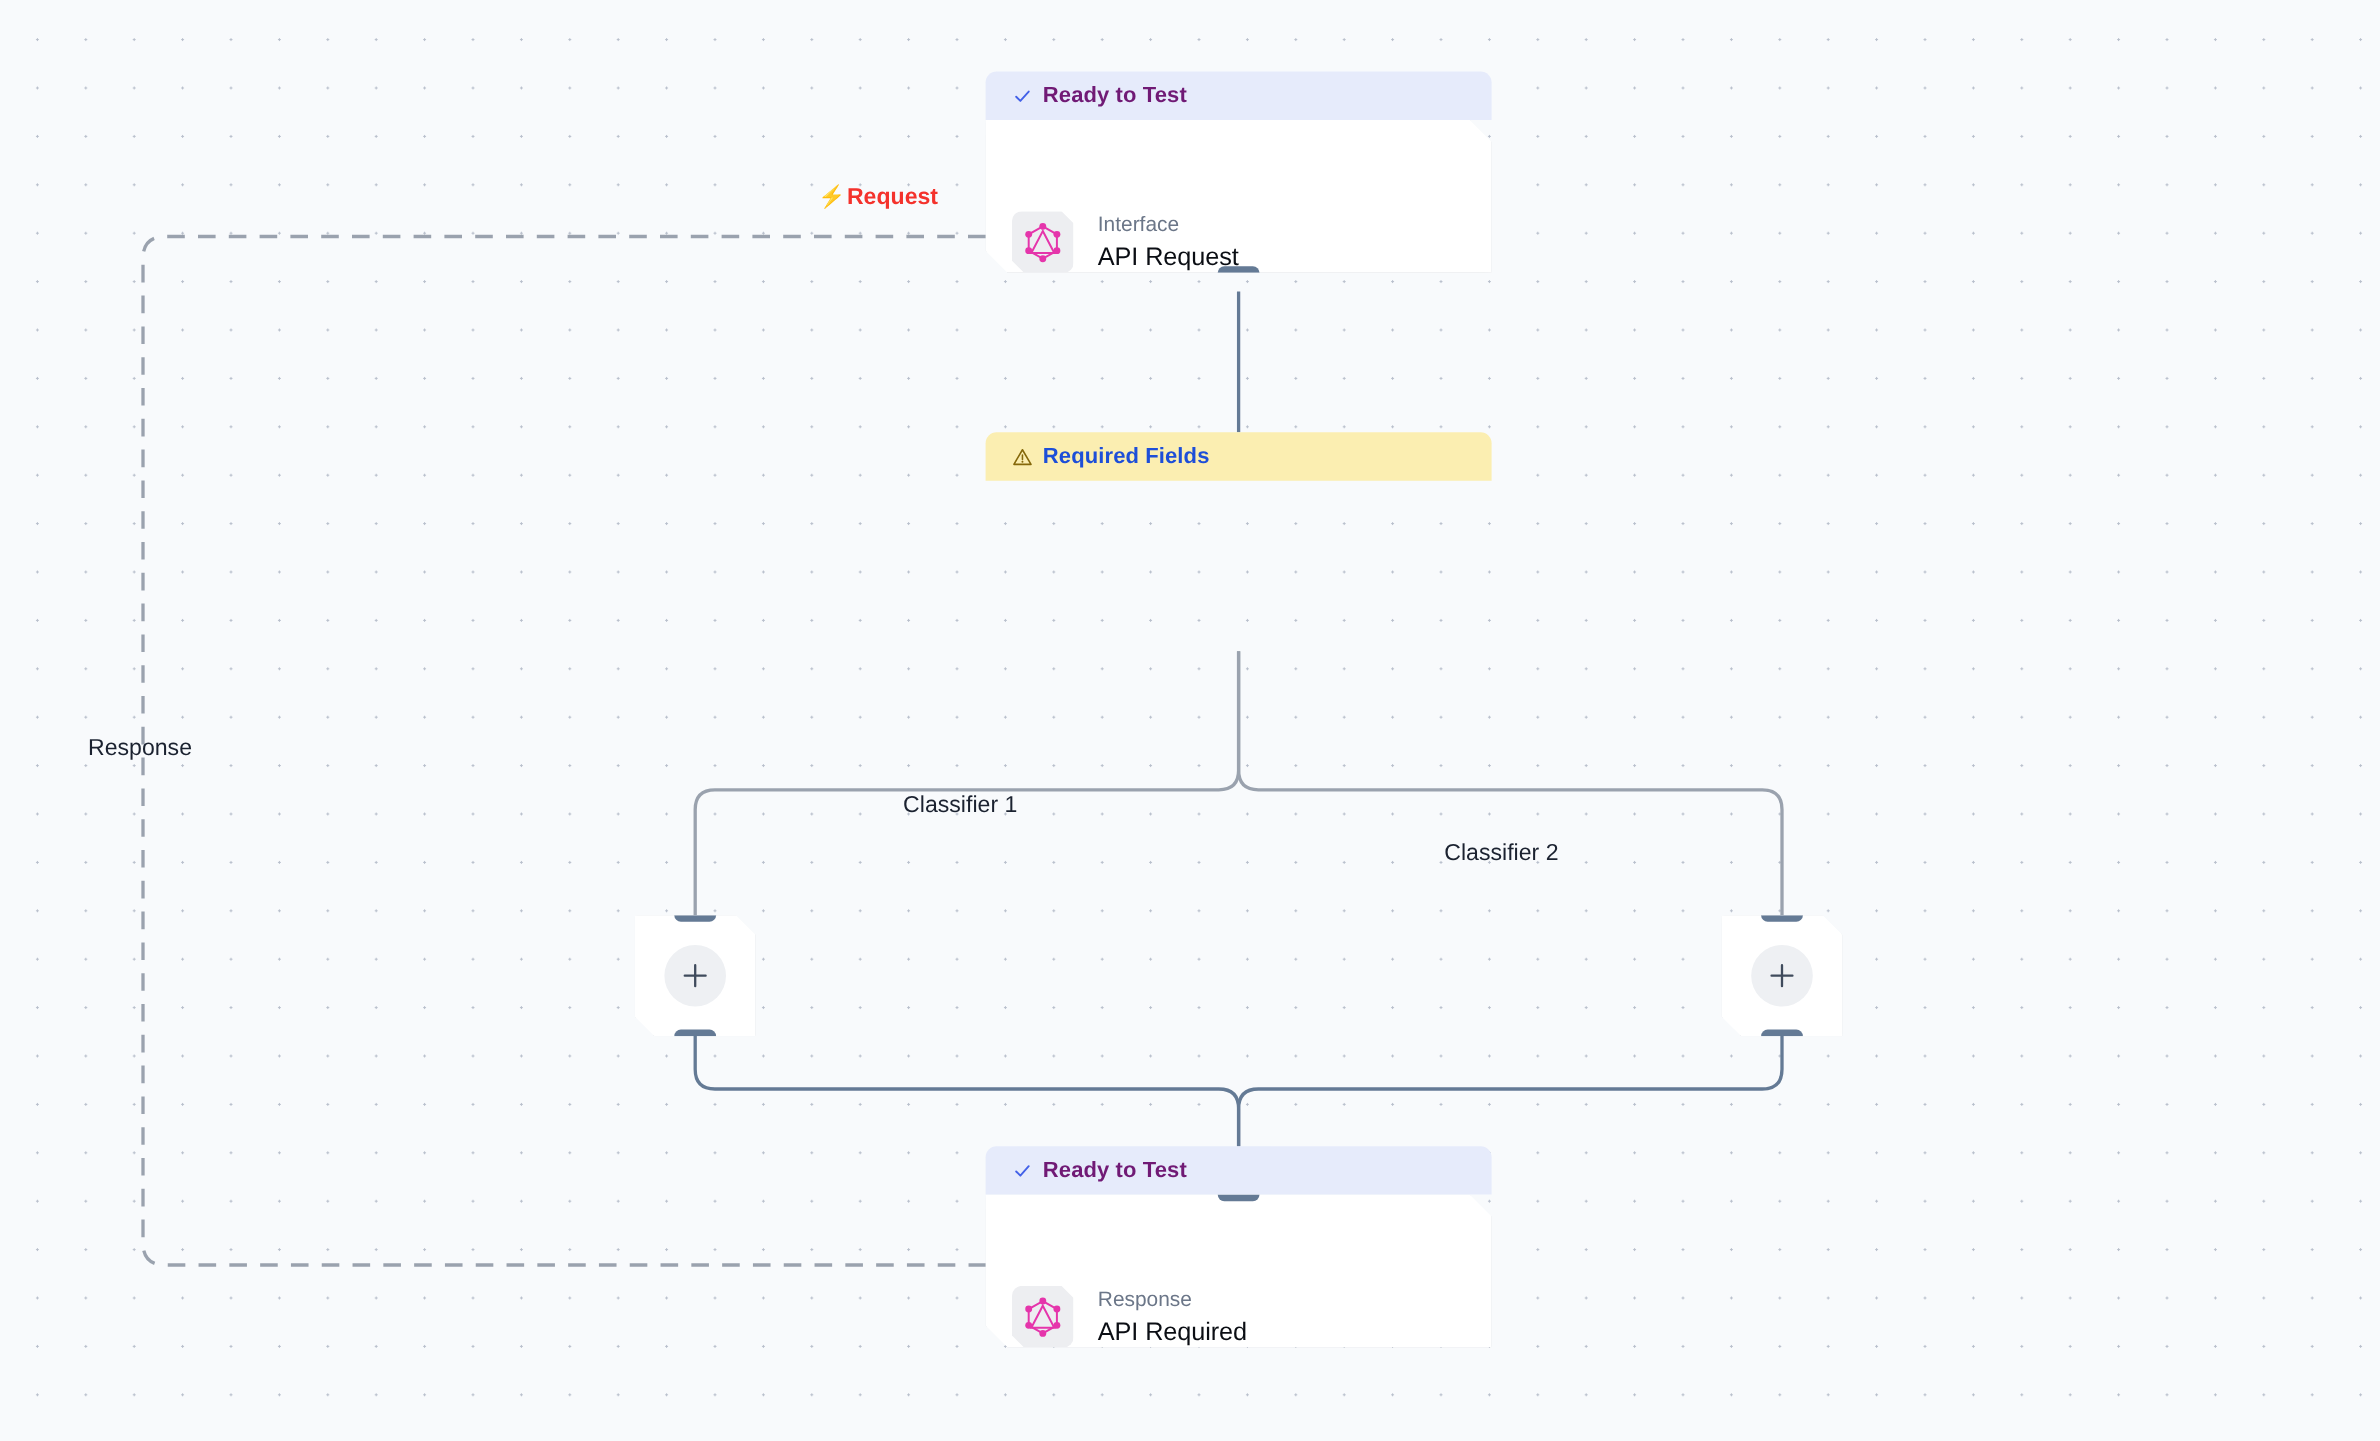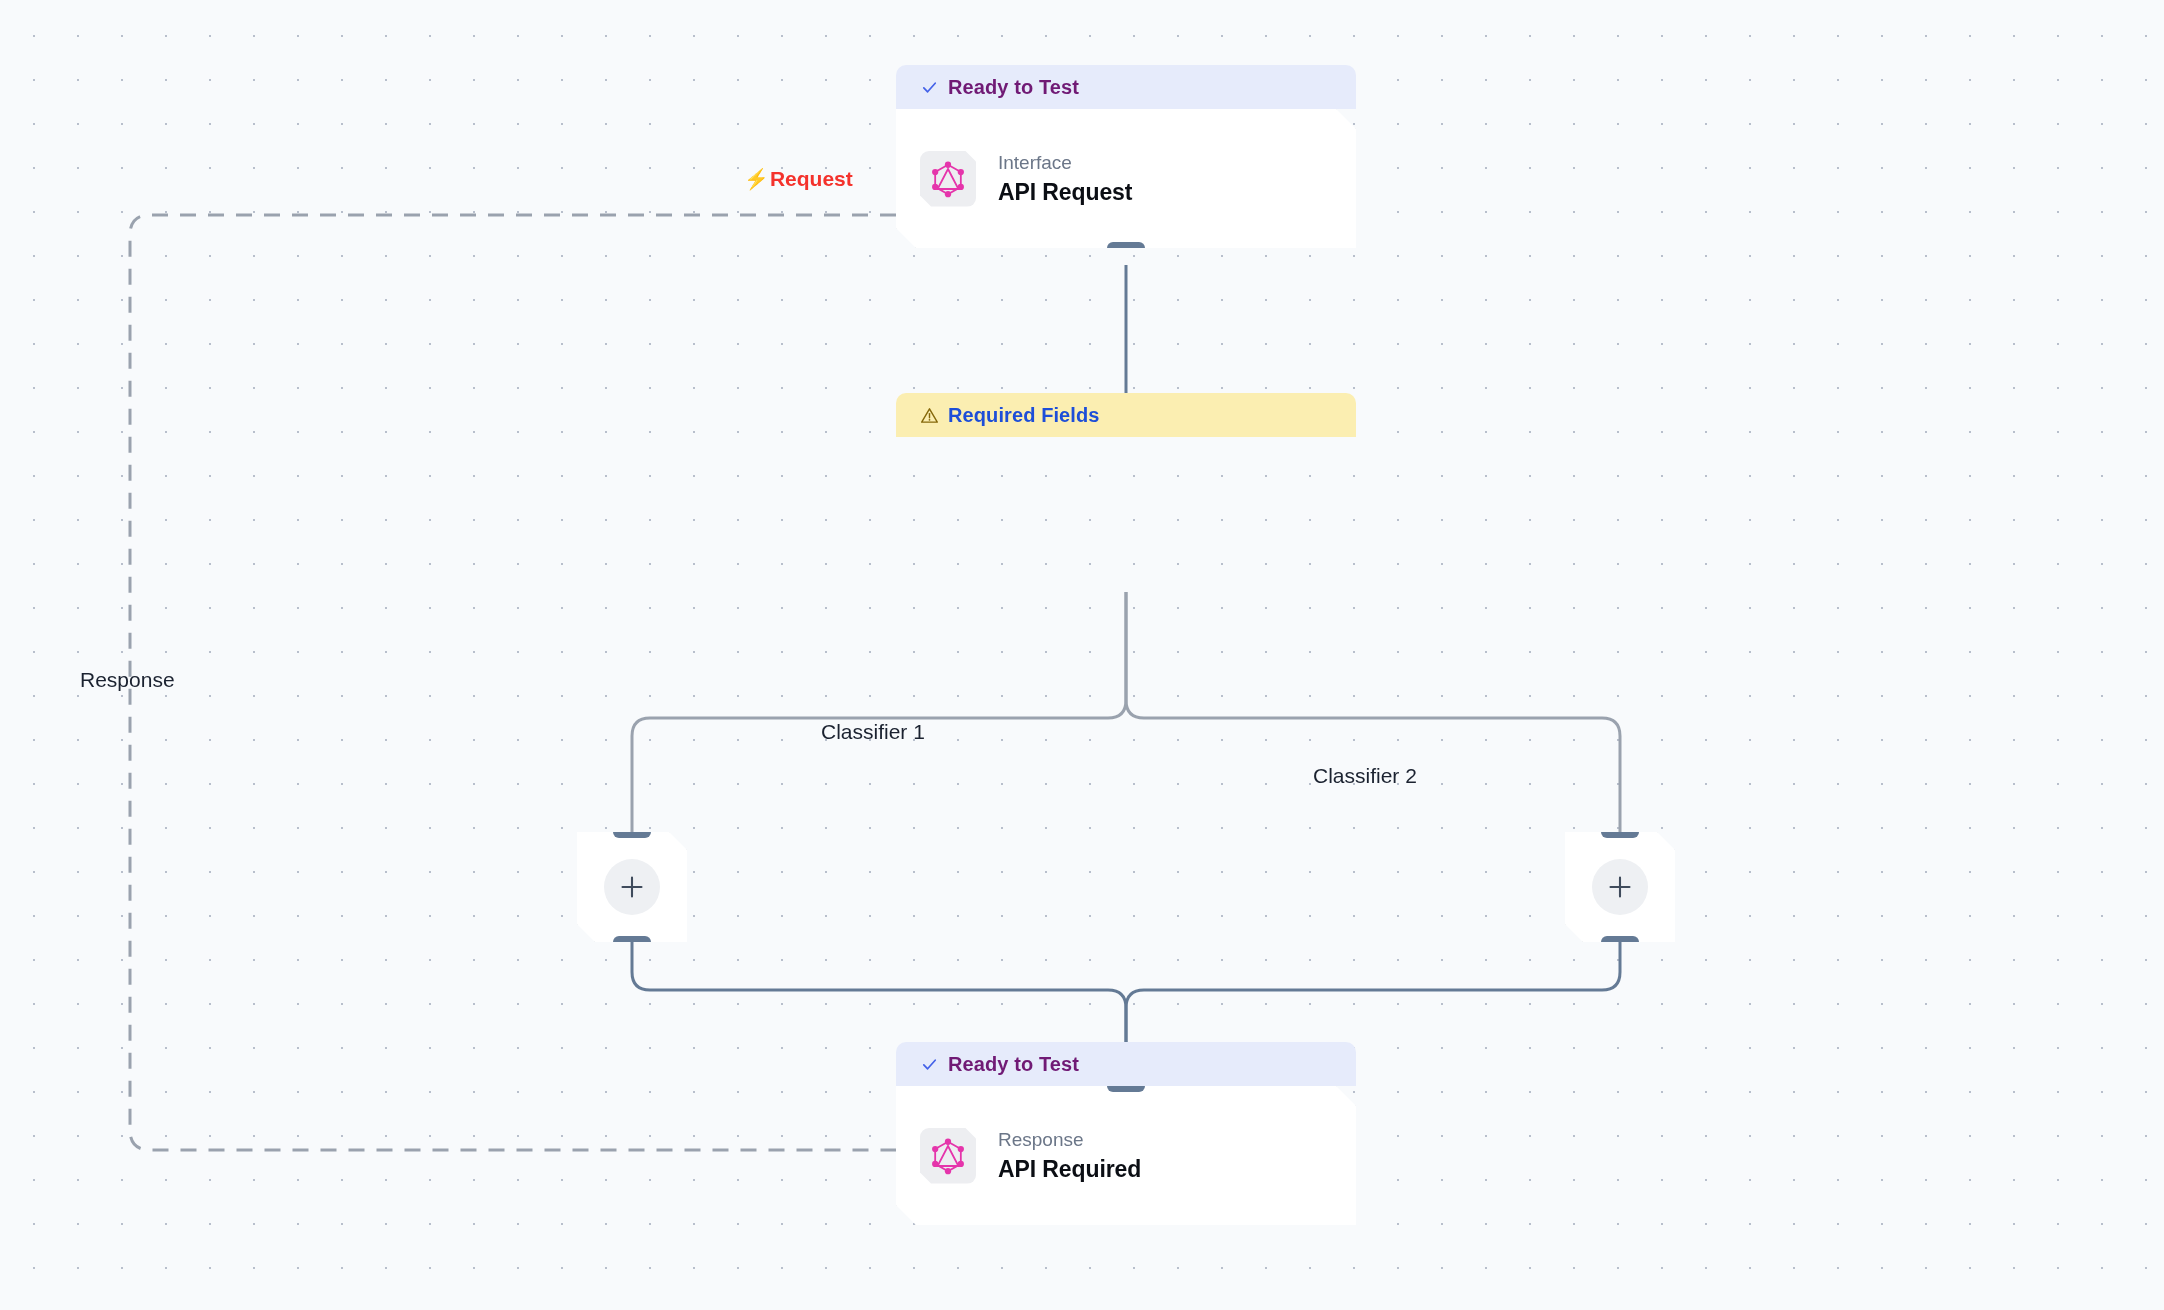--- a/index.html
+++ b/index.html
@@ -45,21 +45,21 @@
   .status-bar.ready { background: #e6ebfb; color: #701a75; }
   .status-bar.warn  { background: #fbeeb1; color: #1d4ed8; }
   .status-icon { font-size: 19px; line-height: 1; display: inline-block; }
   .status-icon svg { display: block; }
 
   .card-body {
     position: relative;
     height: 139px;
     background: #ffffff;
     display: flex;
-    align-items: center;
+    align-items: flex-end;
     gap: 22px;
     padding: 0 24px;
     box-shadow: 0 1px 3px rgba(15,23,42,.13), 0 6px 14px rgba(15,23,42,.06);
     clip-path: polygon(0 0, calc(100% - 20px) 0, 100% 20px, 100% 100%, 20px 100%, 0 calc(100% - 20px));
   }
   .card-body.selected {
     box-shadow: none;
     background:
       linear-gradient(#fff,#fff) padding-box;
   }
@@ -81,21 +81,21 @@
   .node-icon.flow { background: #fdeaea; }
 
   .node-text { display: flex; flex-direction: column; gap: 3px; }
   .node-kind {
     font-size: 19px;
     color: #6b7688;
     line-height: 1.25;
   }
   .node-title {
     font-size: 23px;
-    font-weight: bold;
+    font-weight: normal;
     color: #0b0e14;
     line-height: 1.25;
     letter-spacing: -.1px;
   }
 
   
   .handle {
     position: absolute;
     width: 38px; height: 12px;
     background: #647a95;

